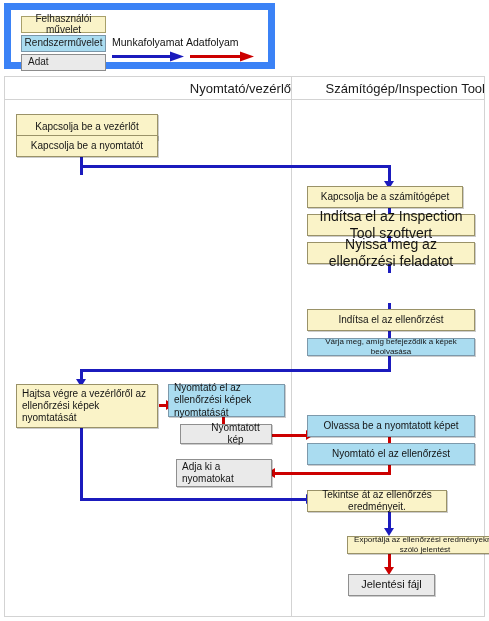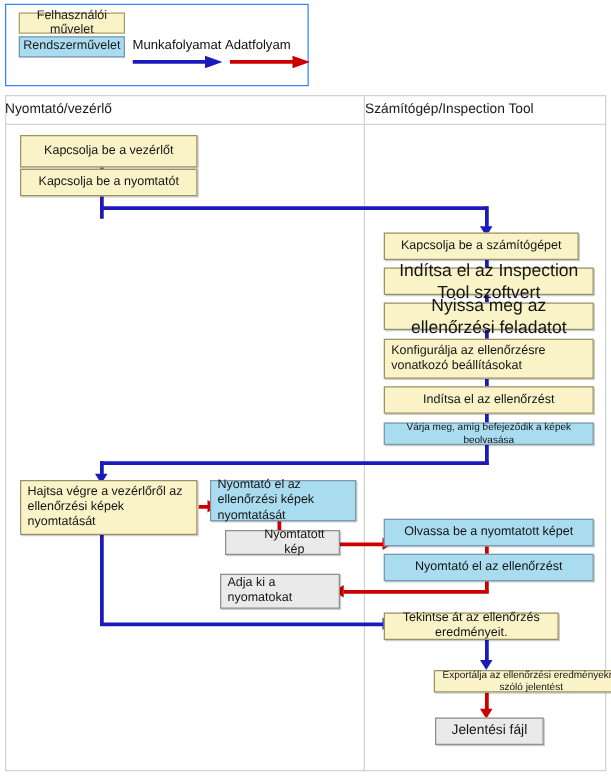--- a/index.html
+++ b/index.html
@@ -9,22 +9,22 @@
   }
   #canvas{
     position:relative;
     width:489px;height:621px;
     background:#ffffff;
     overflow:hidden;
   }
 
   
   .legend-frame{
-    position:absolute;left:4px;top:3px;width:243px;height:66px;
-    border:1px solid #3b82f6;background:#ffffff;box-sizing:border-box;
+    position:absolute;left:4px;top:3px;width:271px;height:66px;
+    border:7px solid #3b82f6;background:#ffffff;box-sizing:border-box;
   }
   .lg-box{
     position:absolute;box-sizing:border-box;
     border:1px solid #8a8a6e;
     font-size:10px;color:#1a1a1a;
     display:flex;align-items:center;justify-content:center;
     text-align:center;line-height:1.05;
   }
   .lg-user{left:10px;top:6px;width:85px;height:17px;background:#faf3c8;border-color:#a8a06a;}
   .lg-sys{left:10px;top:25px;width:85px;height:17px;background:#aadcf0;border-color:#7a96a8;}
@@ -46,21 +46,21 @@
     position:absolute;left:4px;top:76px;width:481px;height:541px;
     border:1px solid #d3d3d3;box-sizing:border-box;background:#fff;
   }
   .lane-head-rule{
     position:absolute;left:4px;top:99px;width:481px;height:1px;background:#d3d3d3;
   }
   .lane-divider{
     position:absolute;left:291px;top:76px;width:1px;height:541px;background:#d3d3d3;
   }
   .lane-title{
-    position:absolute;top:81px;font-size:11px;color:#1a1a1a;text-align:left;
+    position:absolute;top:81px;font-size:13px;color:#1a1a1a;text-align:right;
     white-space:nowrap;
   }
   .lane-title-left{left:4px;width:287px;}
   .lane-title-right{left:292px;width:193px;}
 
   
   .node{
     position:absolute;box-sizing:border-box;
     display:flex;align-items:center;
     font-size:10px;color:#141414;line-height:1.22;
@@ -93,20 +93,21 @@
   .aRedL{border-right:8px solid #cc0000;}
 </style>
 </head>
 <body>
 
 <div id="canvas">
 
   <div class="legend-frame">
     <div class="lg-box lg-user">Felhasználói művelet</div>
     <div class="lg-box lg-sys">Rendszerművelet</div>
+    <div class="lg-box lg-data">Adat</div>
 
     <div class="lg-label lg-lab-wf">Munkafolyamat</div>
     <div class="lg-label lg-lab-df">Adatfolyam</div>
 
     <div class="lg-arrow lg-arr-wf">
       <svg width="72" height="11" viewBox="0 0 72 11">
         <line x1="0" y1="5.5" x2="60" y2="5.5" stroke="#1b1bbd" stroke-width="3"></line>
         <polygon points="58,0.5 72,5.5 58,10.5" fill="#1b1bbd"></polygon>
       </svg>
     </div>
@@ -159,39 +160,38 @@
   <div class="lnV" style="left:80px;top:420px;height:80px;"></div>
   <div class="lnH" style="left:80px;top:498px;width:227px;"></div>
   <div class="arrowR aBlueR" style="left:306px;top:494px;"></div>
 
   <div class="lnV" style="left:388px;top:512px;height:18px;"></div>
   <div class="arrowD aBlueD" style="left:384px;top:528px;"></div>
 
   <div class="rdV" style="left:388px;top:554px;height:15px;"></div>
   <div class="arrowD aRedD" style="left:384px;top:567px;"></div>
 
-  <div class="node n-user ctr" style="left:16px;top:108px;width:142px;height:26px;">Kapcsolja be a vezérlőt</div>
+  <div class="node n-user ctr" style="left:16px;top:114px;width:142px;height:26px;">Kapcsolja be a vezérlőt</div>
 
   <div class="node n-user ctr" style="left:16px;top:135px;width:142px;height:22px;">Kapcsolja be a nyomtatót</div>
 
   <div class="node n-user lft" style="left:16px;top:384px;width:142px;height:44px;">Hajtsa végre a vezérlőről az ellenőrzési képek nyomtatását</div>
 
   <div class="node n-sys lft" style="left:168px;top:384px;width:117px;height:33px;">Nyomtató el az ellenőrzési képek nyomtatását</div>
 
   <div class="node n-data ctr" style="left:180px;top:424px;width:92px;height:20px;padding-left:24px;">Nyomtatott kép</div>
 
   <div class="node n-data lft" style="left:176px;top:459px;width:96px;height:28px;">Adja ki a nyomatokat</div>
 
   <div class="node n-user ctr" style="left:307px;top:186px;width:156px;height:22px;">Kapcsolja be a számítógépet</div>
 
   <div class="node n-user ctr small9" style="left:307px;top:214px;width:168px;height:22px;">Indítsa el az Inspection Tool szoftvert</div>
 
   <div class="node n-user ctr small9" style="left:307px;top:242px;width:168px;height:22px;">Nyissa meg az ellenőrzési feladatot</div>
 
-  <div class="node n-user lft" style="left:307px;top:271px;width:168px;height:32px;">Konfigurálja az ellenőrzésre vonatkozó beállításokat</div>
 
   <div class="node n-user ctr" style="left:307px;top:309px;width:168px;height:22px;">Indítsa el az ellenőrzést</div>
 
   <div class="node n-sys ctr tiny" style="left:307px;top:338px;width:168px;height:18px;">Várja meg, amíg befejeződik a képek beolvasása</div>
 
   <div class="node n-sys ctr" style="left:307px;top:415px;width:168px;height:22px;">Olvassa be a nyomtatott képet</div>
 
   <div class="node n-sys ctr" style="left:307px;top:443px;width:168px;height:22px;">Nyomtató el az ellenőrzést</div>
 
   <div class="node n-user ctr" style="left:307px;top:490px;width:140px;height:22px;">Tekintse át az ellenőrzés eredményeit.</div>

